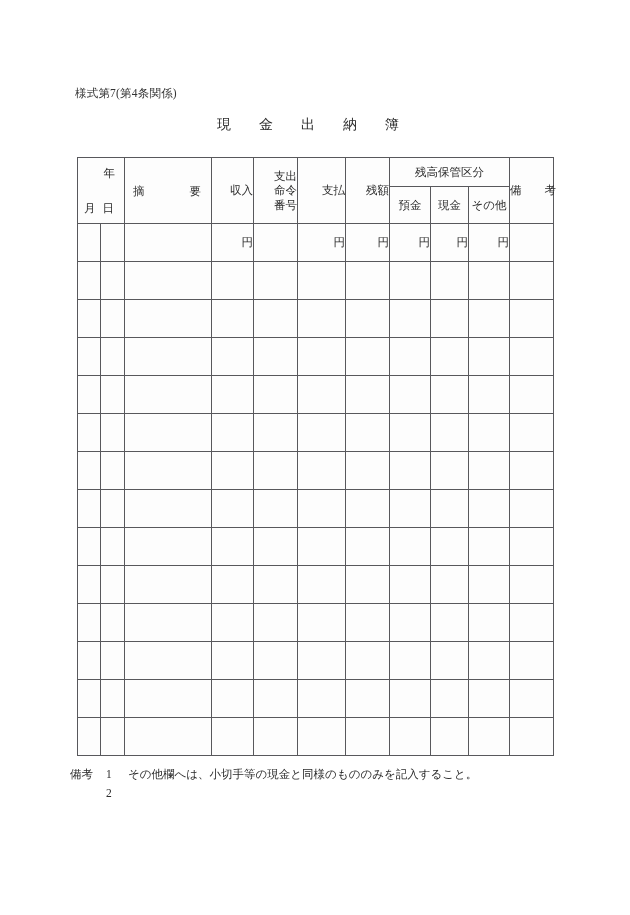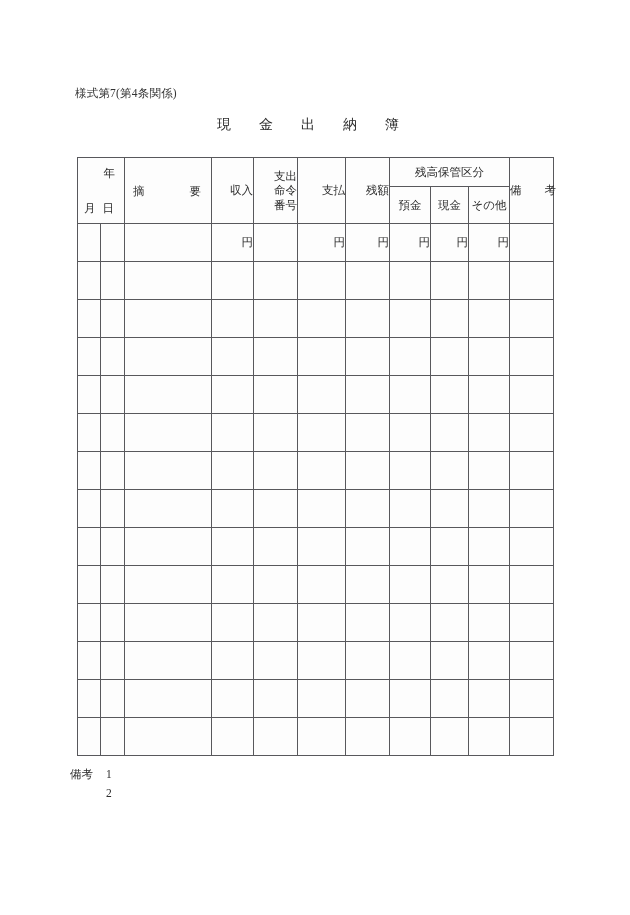--- a/index.html
+++ b/index.html
@@ -403,18 +403,19 @@
         <td></td>
         <td></td>
       </tr>
     </tbody>
 </table>
 
 <div id="notes">
   <div class="note-row">
     <span class="note-label">備考</span>
     <span class="note-num">1</span>
+    <span class="note-text">その他欄へは、小切手等の現金と同様のもののみを記入すること。</span>
   </div>
   <div class="note-row">
     <span class="note-label"></span>
     <span class="note-num">2</span>
   </div>
 </div>
 
 </body></html>

